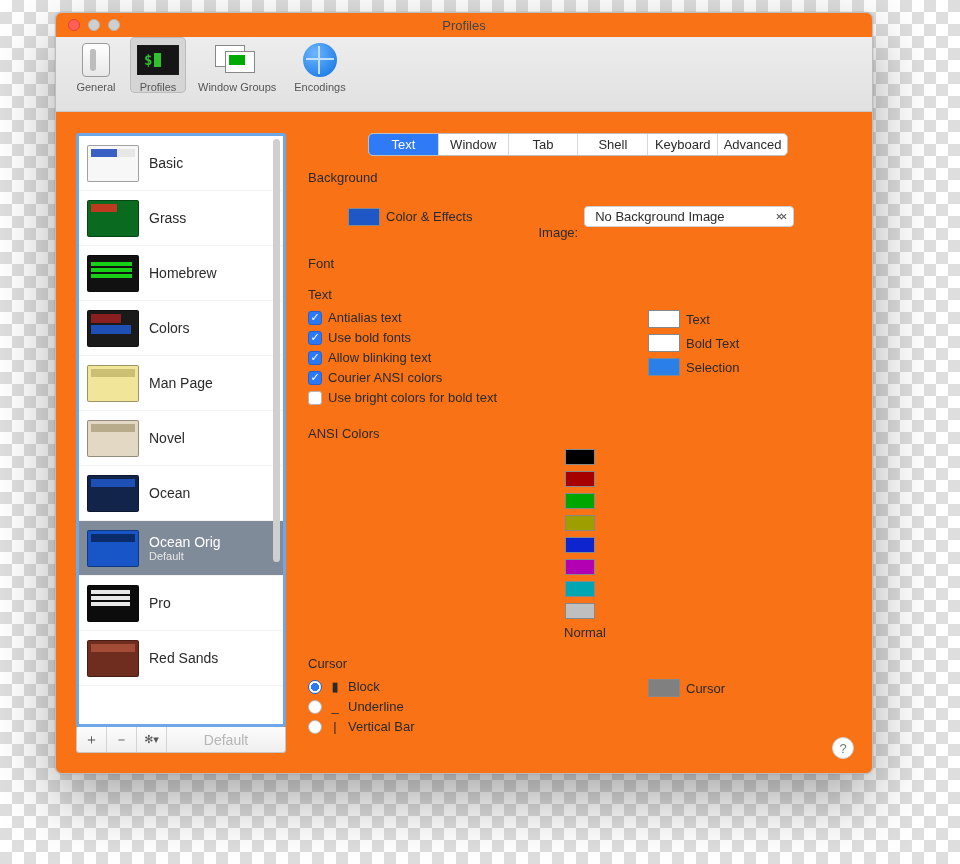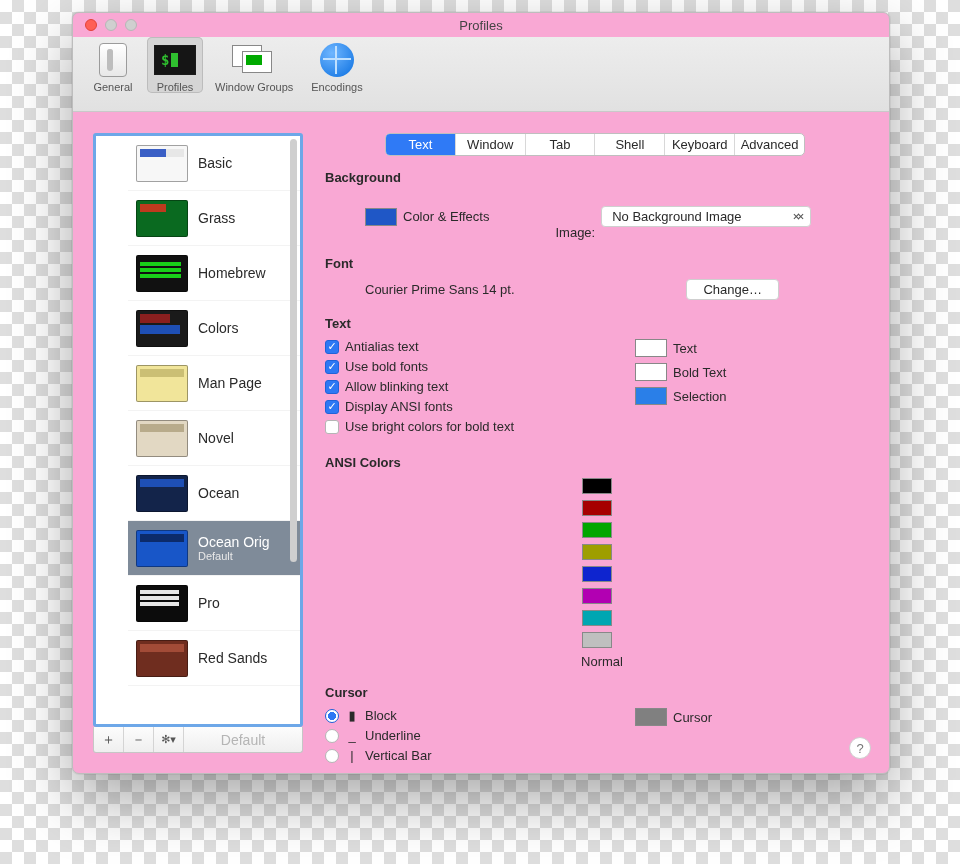--- a/index.html
+++ b/index.html
@@ -12,22 +12,22 @@
       linear-gradient(45deg,#dedede 25%,transparent 25%,transparent 75%,#dedede 75%),
       linear-gradient(45deg,#dedede 25%,transparent 25%,transparent 75%,#dedede 75%);
     background-size:24px 24px;
     background-position:0 0,12px 12px;
     background-color:#fff;
   }
   *{box-sizing:border-box;}
 
   
   .window{
-    position:absolute;left:72px;top:12px;width:818px;height:762px;
-    background:#f9a8d4;border:1px solid #bdbdbd;border-radius:7px;
+    position:absolute;left:55px;top:12px;width:818px;height:762px;
+    background:#f97316;border:1px solid #bdbdbd;border-radius:7px;
     box-shadow:0 25px 60px rgba(0,0,0,.35),0 0 0 1px rgba(0,0,0,.05);
     overflow:hidden;
   }
   .titlebar{height:24px;display:flex;align-items:center;position:relative;}
   .traffic{display:flex;gap:8px;padding-left:12px;}
   .traffic .dot{width:12px;height:12px;border-radius:50%;background:#cfcfcf;border:1px solid #b6b6b6;}
   .traffic .dot.close{background:#ff5f57;border-color:#e24238;}
   .title{position:absolute;left:0;right:0;text-align:center;font-size:13px;color:#444;pointer-events:none;}
 
   
@@ -50,21 +50,21 @@
   .ico-wg .b{left:10px;top:6px;width:30px;height:22px;}
   .ico-wg .b::before{content:"";position:absolute;left:3px;top:3px;width:16px;height:10px;background:#0a0;}
   .ico-enc{width:34px;height:34px;border-radius:50%;background:radial-gradient(circle at 35% 30%,#6fb6ff,#0a6fe0);position:relative;}
   .ico-enc::before,.ico-enc::after{content:"";position:absolute;border:1.5px solid #bfe0ff;}
   .ico-enc::before{left:3px;right:3px;top:15px;height:0;}
   .ico-enc::after{top:3px;bottom:3px;left:15px;width:0;}
 
   
   .content{position:absolute;left:0;right:0;top:100px;bottom:0;display:flex;padding:20px;gap:18px;}
   .sidebar{width:210px;display:flex;flex-direction:column;}
-  .profile-list{flex:1;border:3px solid #6da7e8;border-radius:3px;background:#fff;position:relative;overflow:hidden;padding-left:32px;}
+  .profile-list{flex:1;border:3px solid #6da7e8;border-radius:3px;background:#fff;position:relative;overflow:hidden;}
   .profile-list .scroll{position:absolute;right:3px;top:3px;width:7px;height:72%;background:#cfcfcf;border-radius:4px;}
   .pitem{height:55px;display:flex;align-items:center;padding:0 8px;gap:10px;border-bottom:1px solid #f3f3f3;}
   .pitem.sel{background:#7f8b99;color:#fff;}
   .pitem .thumb{width:52px;height:37px;border:1px solid rgba(0,0,0,.35);flex-shrink:0;border-radius:2px;position:relative;overflow:hidden;font-size:0;}
   .pitem .lbl{font-size:14px;}
   .pitem .sub{font-size:11px;color:#e8e8e8;}
   .pitem.sel .lbl{color:#fff;}
 
   .sidebar-bottom{height:26px;border:1px solid #c6c6c6;border-top:none;background:linear-gradient(#fcfcfc,#efefef);display:flex;align-items:stretch;font-size:14px;color:#555;border-radius:0 0 3px 3px;}
   .sbbtn{width:30px;display:flex;align-items:center;justify-content:center;border-right:1px solid #d4d4d4;}
@@ -72,31 +72,31 @@
   .sbdefault{flex:1;display:flex;align-items:center;justify-content:center;color:#b5b5b5;}
 
   
   .main{flex:1;background:transparent;}
   .segbar{display:flex;margin:0 auto 14px auto;width:420px;border:1px solid #bfbfbf;border-radius:5px;overflow:hidden;background:#fff;}
   .seg{flex:1;text-align:center;font-size:13px;padding:3px 0;border-right:1px solid #d8d8d8;}
   .seg:last-child{border-right:none;}
   .seg.sel{background:#2f7af6;color:#fff;}
 
   .section{margin:0 0 16px 0;padding-left:4px;}
-  .section h3{font-size:13px;font-weight:700;margin:0 0 8px 0;}
+  .section h3{font-size:13px;font-weight:400;margin:0 0 8px 0;}
   .row{display:flex;align-items:center;gap:6px;margin-bottom:6px;padding-left:40px;}
   .swatch{width:32px;height:18px;border:1px solid #888;display:inline-block;}
   .swatch.small{width:30px;height:16px;}
   .imglabel{margin-left:60px;margin-top:32px;}
   .popup{background:#fff;border:1px solid #cfcfcf;border-radius:4px;padding:2px 26px 2px 10px;font-size:13px;position:relative;min-width:210px;}
   .popup::after{content:"";position:absolute;right:8px;top:4px;width:6px;height:6px;border-right:1px solid #555;border-bottom:1px solid #555;transform:rotate(45deg);}
   .popup::before{content:"";position:absolute;right:8px;bottom:4px;width:6px;height:6px;border-left:1px solid #555;border-top:1px solid #555;transform:rotate(45deg);}
   .btn{background:#fff;border:1px solid #cfcfcf;border-radius:4px;padding:2px 16px;font-size:13px;}
 
-  .two-col{display:flex;}
+  .two-col{display:flex;gap:30px;}
   .leftcol{width:270px;}
   .rightcol{flex:1;}
   .chk{display:flex;align-items:center;gap:6px;margin-bottom:5px;}
   .chk .box{width:14px;height:14px;border:1px solid #b5b5b5;border-radius:3px;background:#fff;display:flex;align-items:center;justify-content:center;font-size:11px;color:#fff;}
   .chk .box.on{background:#2d78f4;border-color:#1f62d8;}
   .chk .box.on::after{content:"✓";}
   .radio{display:flex;align-items:center;gap:6px;margin-bottom:5px;}
   .radio .r{width:14px;height:14px;border-radius:50%;border:1px solid #b5b5b5;background:#fff;display:flex;align-items:center;justify-content:center;}
   .radio .r.on{border-color:#1f62d8;background:radial-gradient(circle at center,#2d78f4 0 45%,#fff 50% 100%);border-width:1px;}
   .glyph{display:inline-flex;width:14px;justify-content:center;}
@@ -267,45 +267,41 @@
         <div class="row">
           <span class="swatch" style="background:#1f57c6"></span>
           <span>Color &amp; Effects</span>
           <span class="imglabel">Image:</span>
           <span class="popup">No Background Image</span>
         </div>
       </div>
 
       <div class="section">
         <h3>Font</h3>
-        <div class="row" style="justify-content:space-between;padding-right:90px;">
-          <span>Courier Prime Sans 14 pt.</span>
-          <span class="btn">Change…</span>
-        </div>
       </div>
 
       <div class="section">
         <h3>Text</h3>
         <div class="two-col">
           <div class="leftcol" id="text-opts">
               <div class="chk">
                 <span class="box on"></span>
                 <span>Antialias text</span>
               </div>
               <div class="chk">
                 <span class="box on"></span>
                 <span>Use bold fonts</span>
               </div>
               <div class="chk">
                 <span class="box on"></span>
                 <span>Allow blinking text</span>
               </div>
               <div class="chk">
                 <span class="box on"></span>
-                <span>Display ANSI fonts</span>
+                <span>Courier ANSI colors</span>
               </div>
               <div class="chk">
                 <span class="box"></span>
                 <span>Use bright colors for bold text</span>
               </div>
             </div>
           <div class="rightcol" id="text-swatches">
               <div class="row">
                 <span class="swatch" style="background:#ffffff"></span>
                 <span>Text</span>

